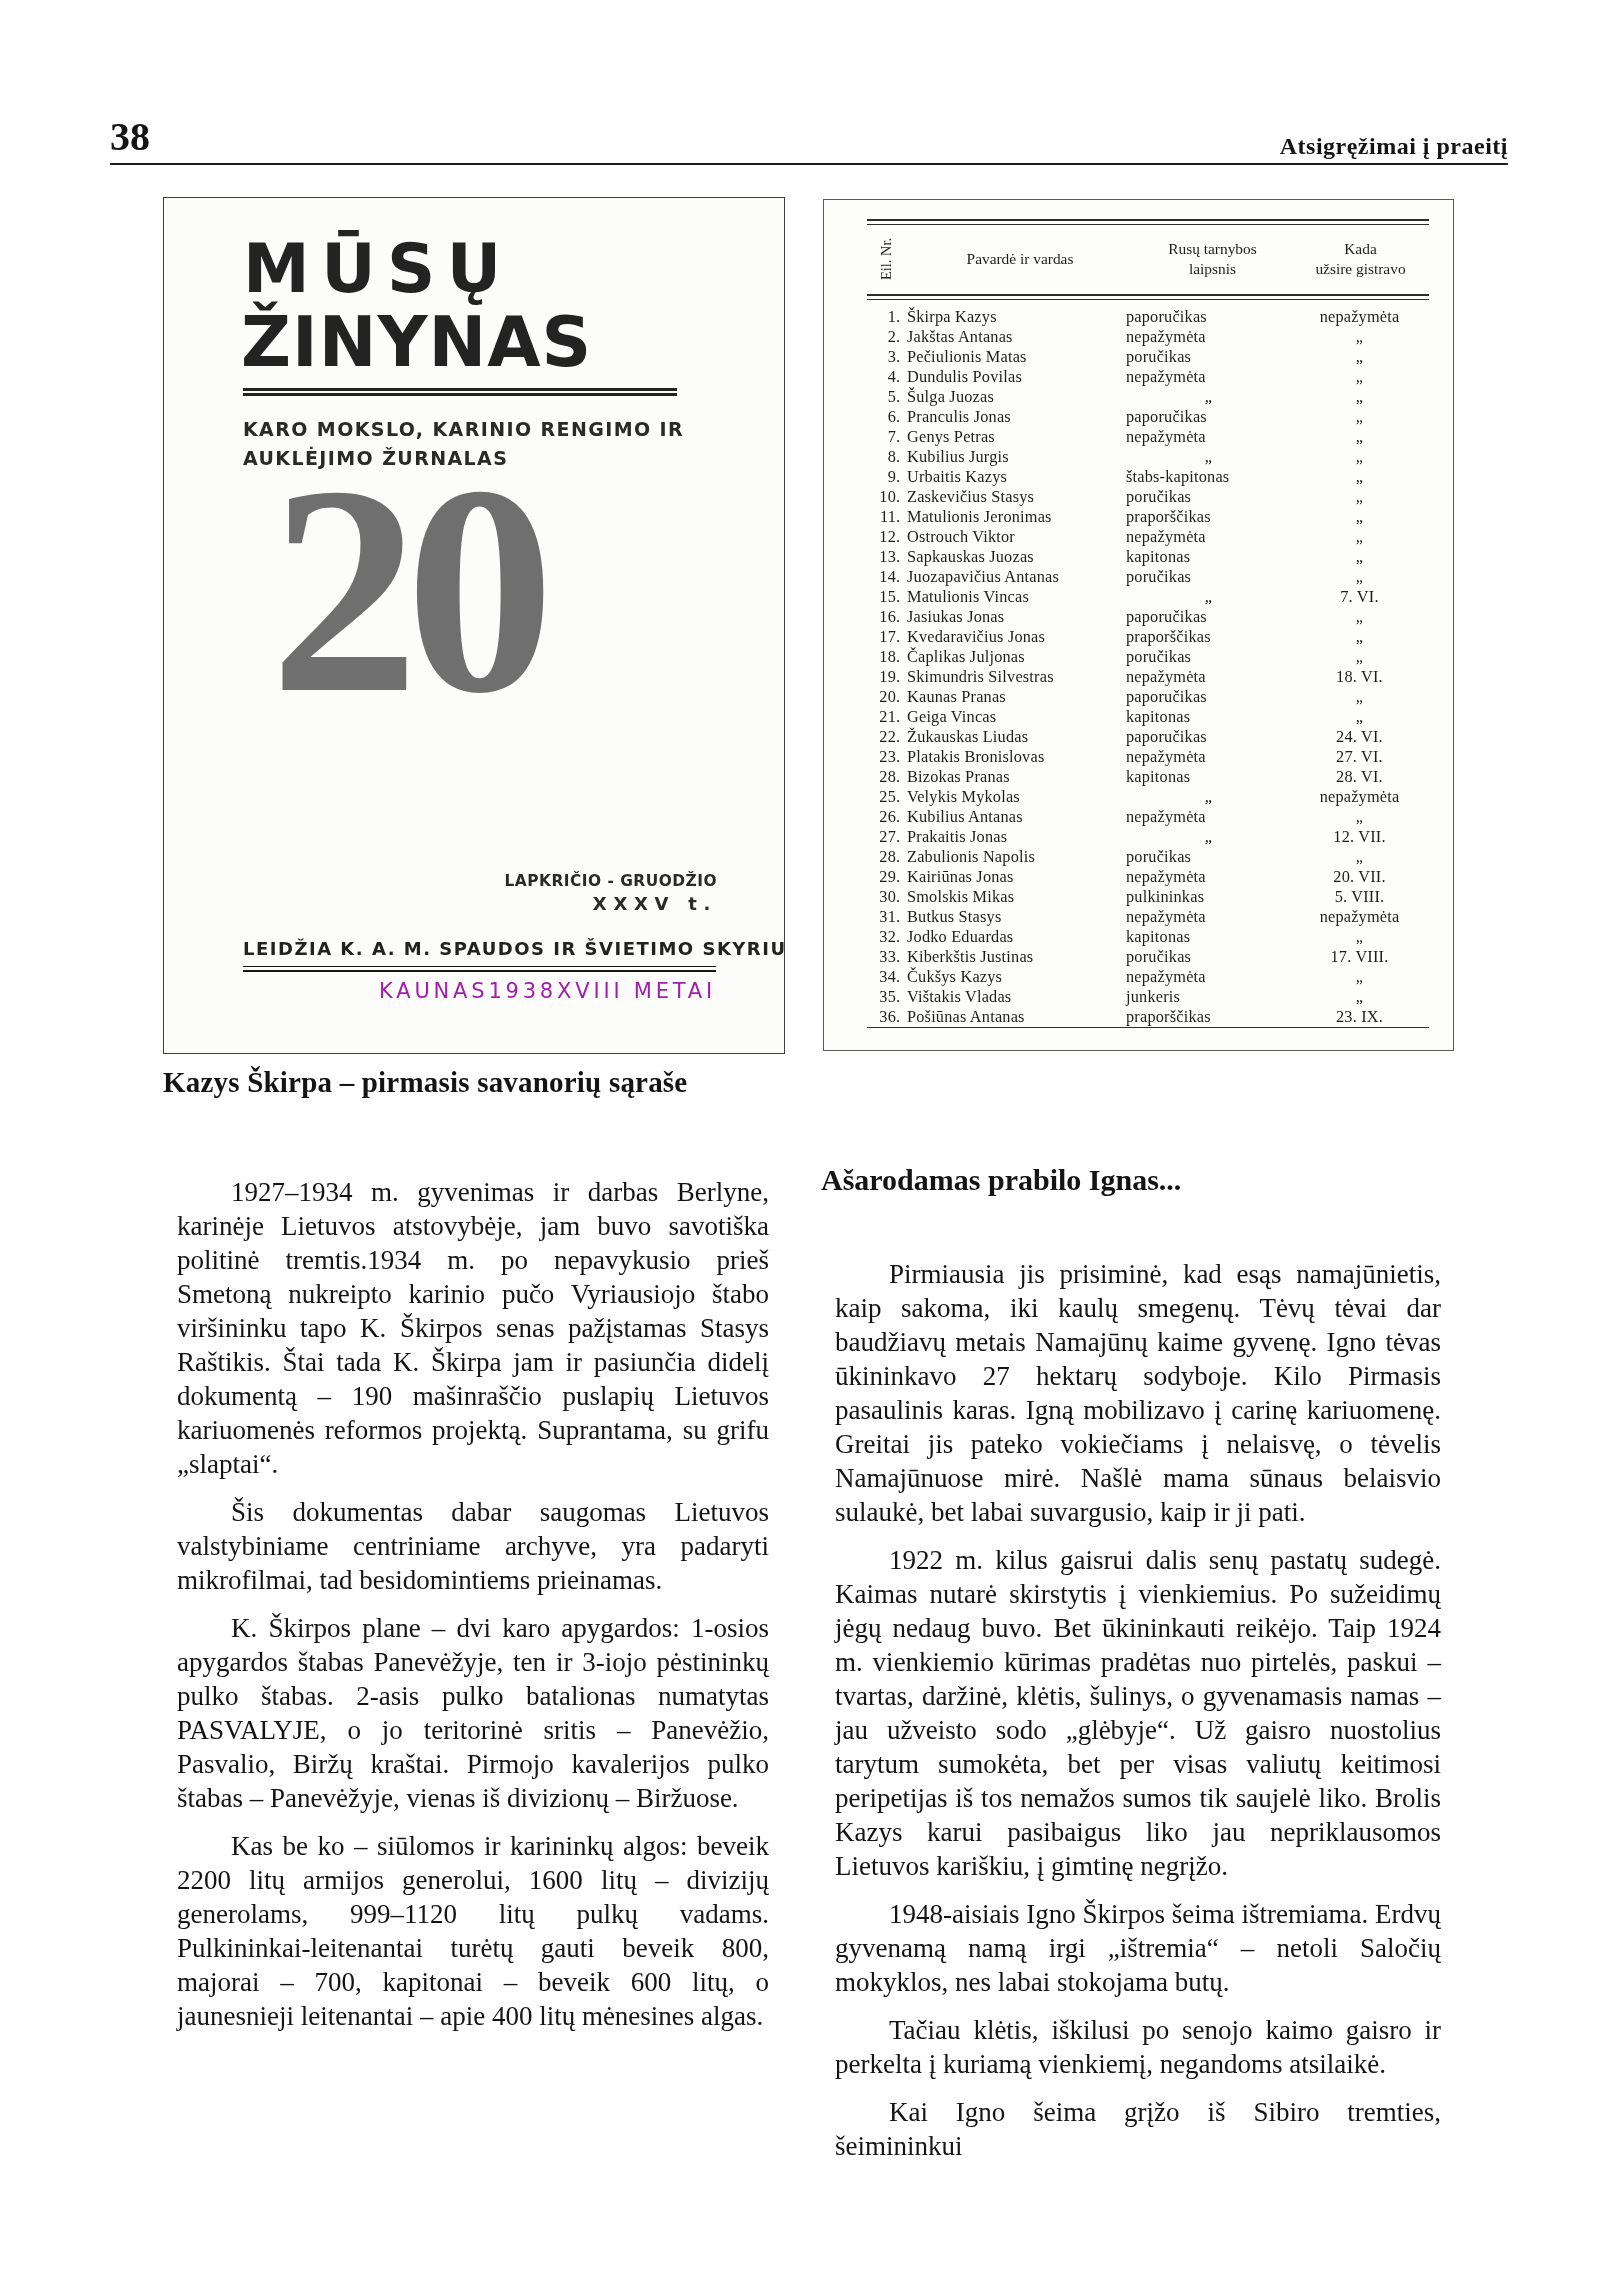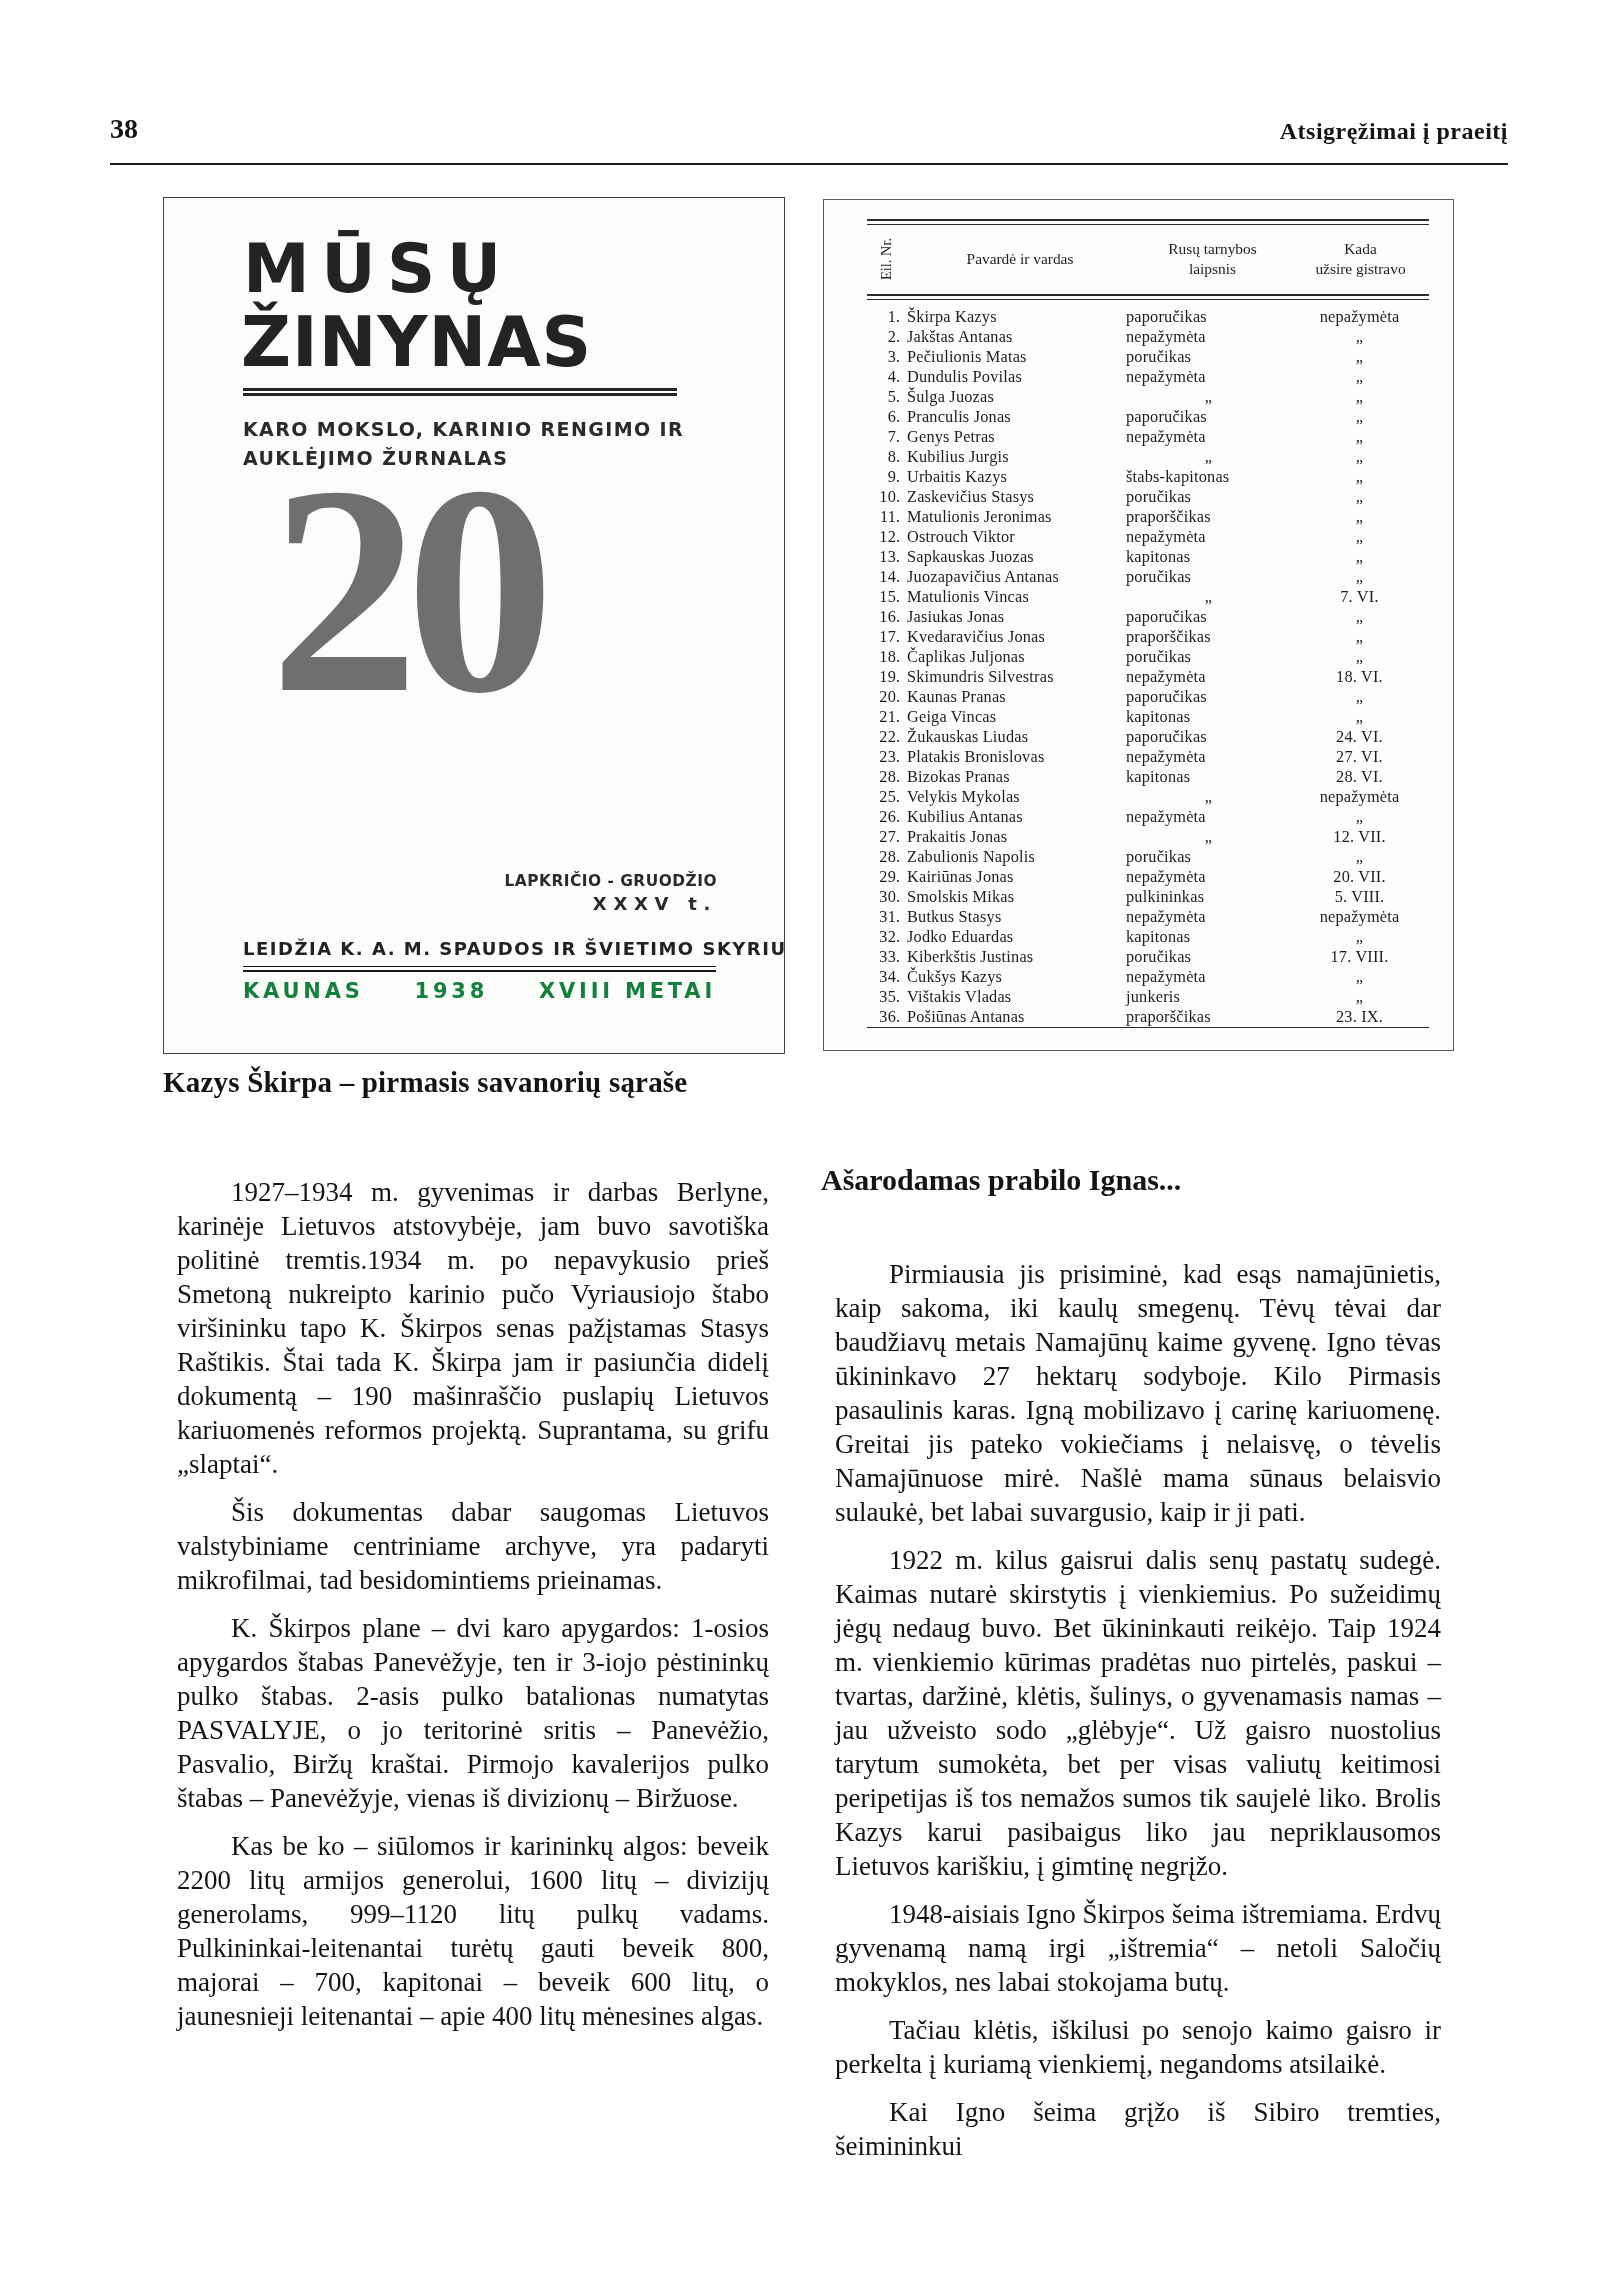--- a/index.html
+++ b/index.html
@@ -3,21 +3,21 @@
 <meta charset="utf-8">
 <style>
   html,body{margin:0;padding:0;}
   body{
     width:1620px;height:2278px;position:relative;background:#ffffff;
     font-family:"Liberation Serif", serif;color:#141414;overflow:hidden;
   }
   
   .pg-header{position:absolute;left:110px;width:1398px;top:113px;
     display:flex;justify-content:space-between;align-items:flex-end;}
-  .pg-num{font-size:28px;font-weight:bold;}
+  .pg-num{font-size:40px;font-weight:bold;}
   .run-title{font-size:24px;font-weight:bold;letter-spacing:0.5px;}
   .pg-rule{position:absolute;left:110px;width:1398px;top:163px;border-top:2.9px solid #1e1e1e;}
 
   
   .fig-cover{position:absolute;left:163px;top:197px;width:620px;height:855px;
     border:1.9px solid #3f3f3f;background:#fcfcfa;overflow:hidden;
     font-family:"DejaVu Sans", sans-serif;}
   .cov-t1{position:absolute;left:79px;top:38px;font-size:67px;font-weight:bold;
     letter-spacing:11.5px;line-height:1;color:#232323;}
   .cov-t2{position:absolute;left:77px;top:110px;font-size:69px;font-weight:bold;
@@ -31,21 +31,21 @@
   .cov-dates{position:absolute;left:81px;top:611px;font-family:"Liberation Serif",serif;
     font-size:41px;font-weight:bold;letter-spacing:1px;color:#7b7b7b;white-space:nowrap;}
   .cov-issue{position:absolute;right:67px;top:674px;text-align:right;color:#2a2a2a;}
   .cov-issue .l1{font-size:15.4px;font-weight:bold;letter-spacing:0.5px;}
   .cov-issue .l2{font-size:18px;font-weight:bold;letter-spacing:6.7px;margin-top:2.9px;}
   .cov-pub{position:absolute;left:79px;top:740px;width:476px;font-size:18px;
     font-weight:bold;letter-spacing:1.5px;white-space:nowrap;color:#222;}
   .cov-pubrule{position:absolute;left:79px;top:768px;width:473px;height:2.9px;
     border-top:1.9px solid #161616;border-bottom:2.9px solid #161616;}
   .cov-foot{position:absolute;left:79px;top:781px;width:473px;display:flex;
-    justify-content:space-between;font-size:21px;font-weight:bold;letter-spacing:3.8px;color:#15803d;}
+    justify-content:flex-end;font-size:21px;font-weight:normal;letter-spacing:3.8px;color:#a21caf;}
 
   
   .fig-table{position:absolute;left:823px;top:199px;width:629px;height:850px;
     border:1.9px solid #5a5a5a;background:#fdfdfc;overflow:hidden;color:#1d1d1d;}
   .tbl-inner{position:absolute;left:43px;top:19px;width:562px;}
   .rule-double{border-top:2.9px solid #2b2b2b;border-bottom:1px solid #2b2b2b;height:2.9px;}
   .rule-single{border-top:1.9px solid #2b2b2b;height:0;}
   .thead{display:flex;align-items:center;height:69px;font-size:15.4px;}
   .th{white-space:pre-line;text-align:center;line-height:1.35;}
   .th-nr{width:40px;display:flex;align-items:center;justify-content:center;}

